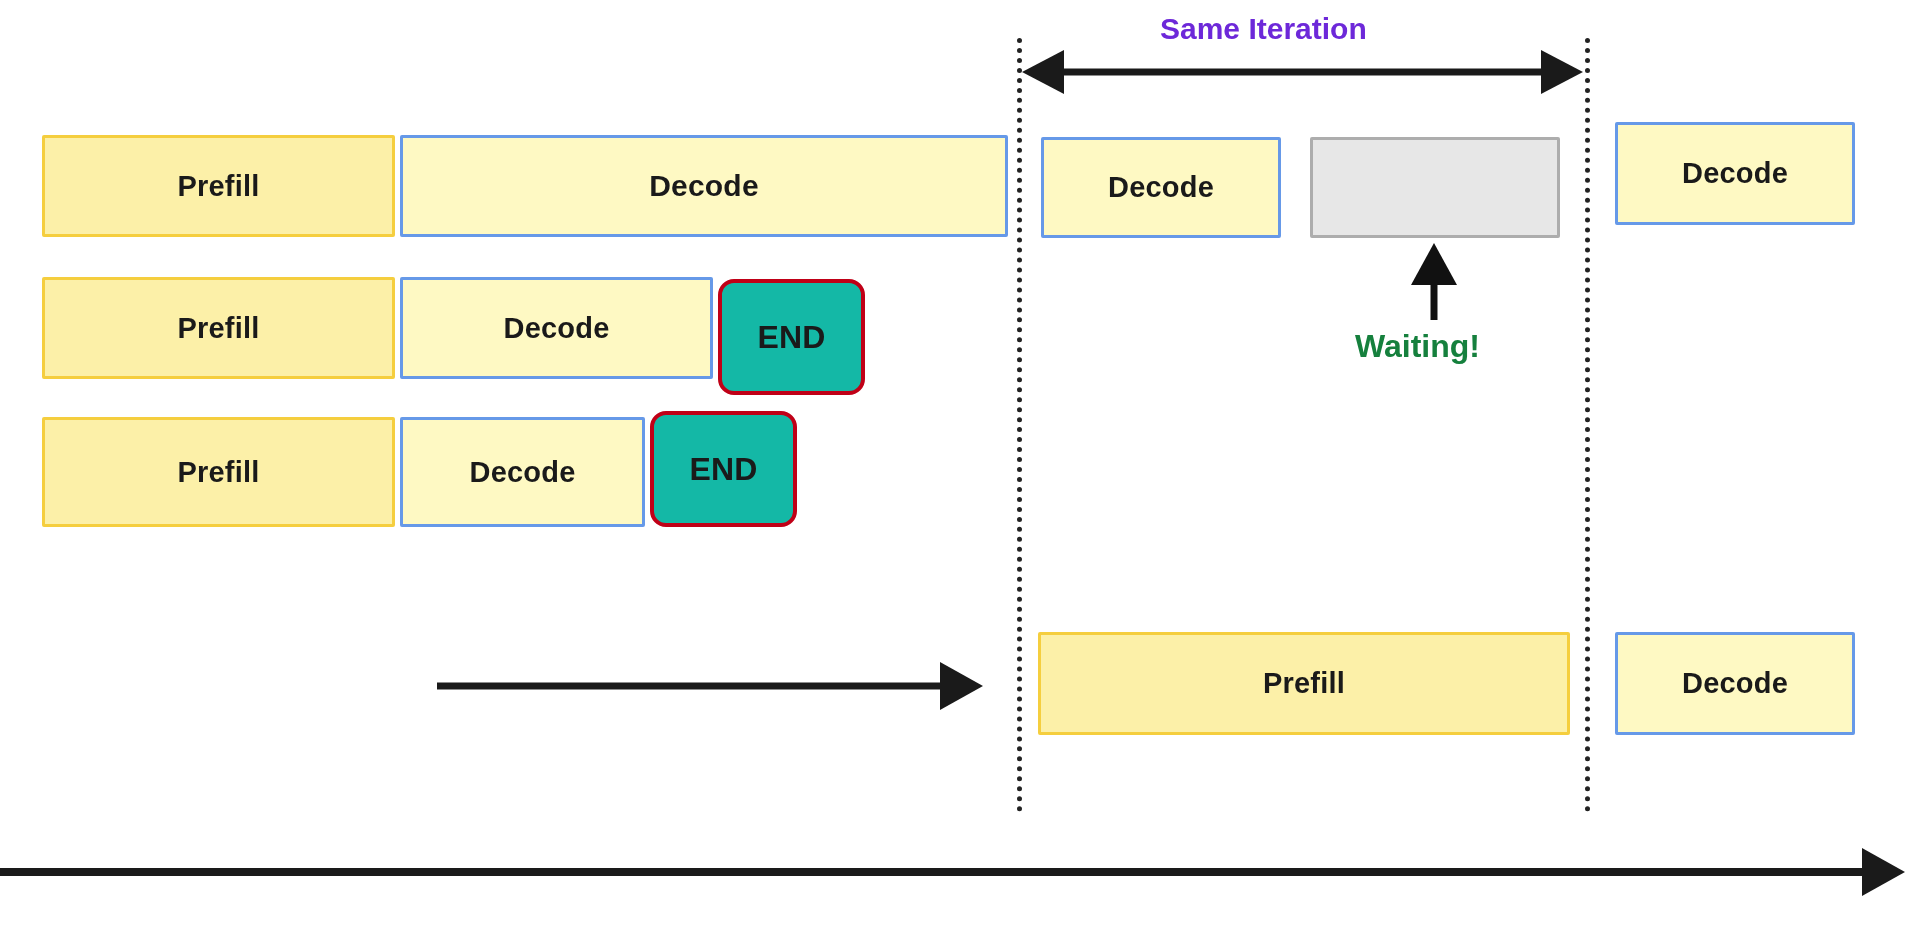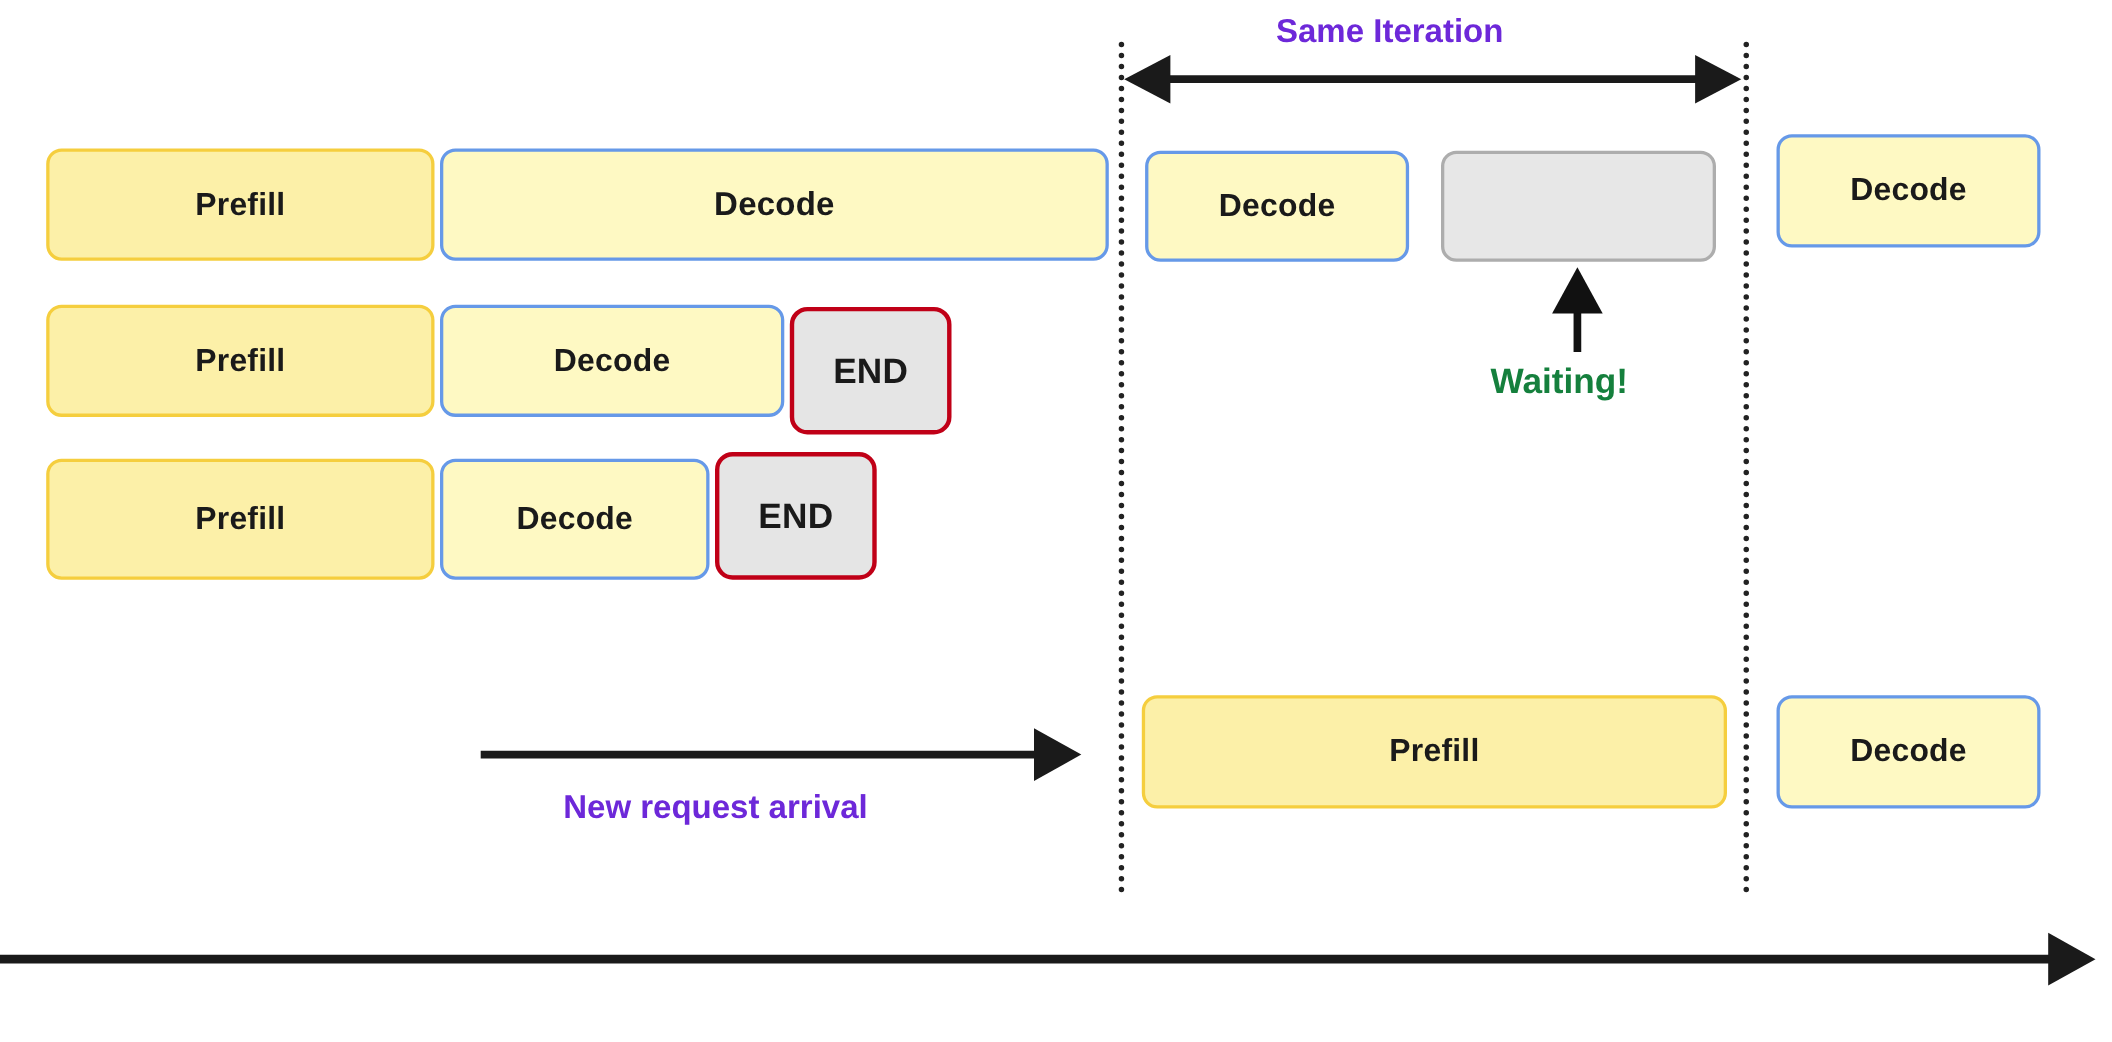--- a/index.html
+++ b/index.html
@@ -18,36 +18,36 @@
     overflow: hidden;
   }
 
   
   .block {
     position: absolute;
     box-sizing: border-box;
     display: flex;
     align-items: center;
     justify-content: center;
-    border-radius: 14px;
+    border-radius: 2px;
     font-weight: bold;
     color: #1a1a1a;
     letter-spacing: 0.2px;
     white-space: nowrap;
   }
   .block.prefill {
     background: #FCF0A8;
     border: 3px solid #F5CE3E;
   }
   .block.decode {
     background: #fef9c3;
     border: 3px solid #6699E8;
   }
   .block.end {
-    background: #e5e5e5;
+    background: #14b8a6;
     border: 4px solid #C00017;
     border-radius: 16px;
   }
   .block.waiting {
     background: #E7E7E7;
     border: 3px solid #ADADAD;
   }
 
   
   .dotted-line {
@@ -164,16 +164,15 @@
       <polygon points="1434,243 1411,285 1457,285" fill="#111111"></polygon>
     </g>
 
     <g>
       <line x1="0" y1="872" x2="1870" y2="872" stroke="#1a1a1a" stroke-width="8"></line>
       <polygon points="1905,872 1862,848 1862,896" fill="#1a1a1a"></polygon>
     </g>
   </svg>
 
   <div class="label same-iteration">Same Iteration</div>
-  <div class="label new-request">New request arrival</div>
   <div class="label waiting-text">Waiting!</div>
 
 </div>
 
 </body></html>

